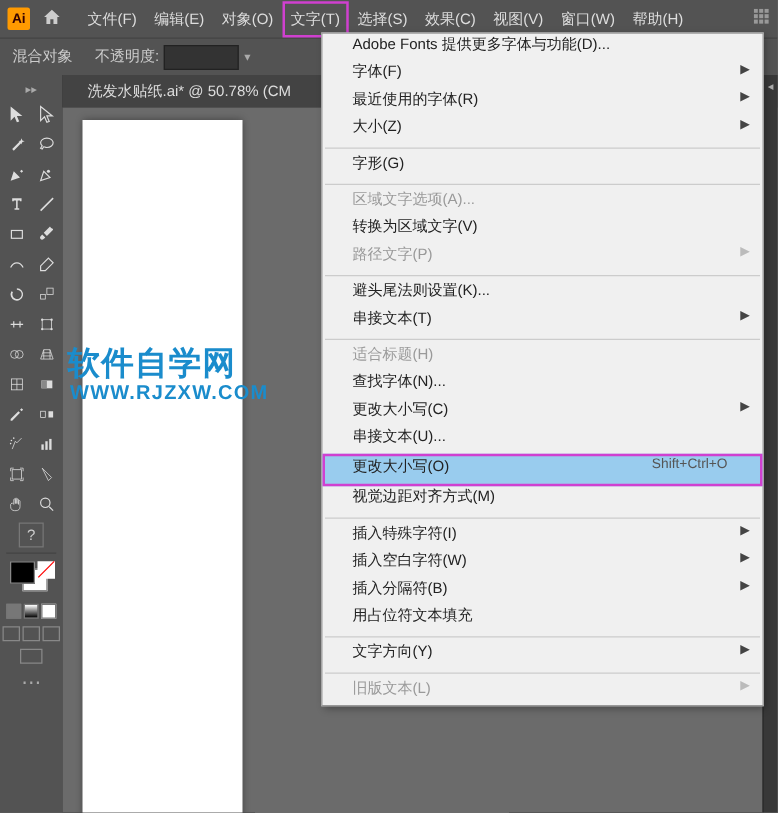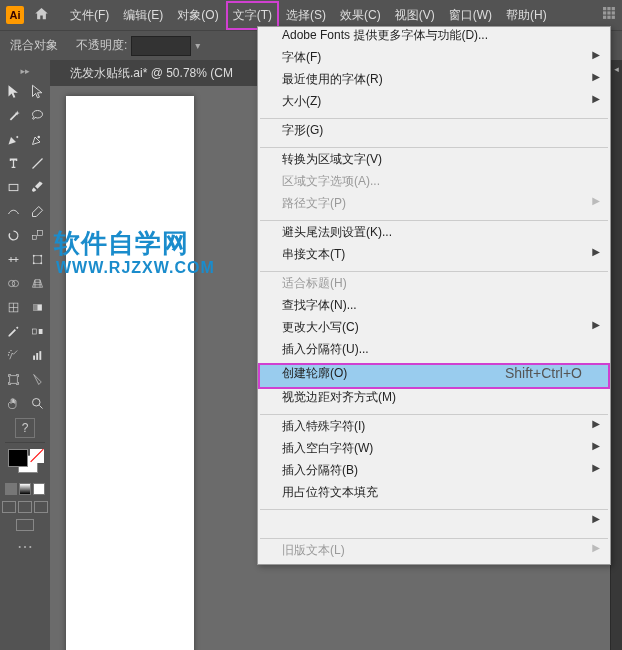--- a/index.html
+++ b/index.html
@@ -41,30 +41,30 @@
 .screen-modes { display: flex; gap: 2px; margin-top: 6px; }
 .sm { width: 14px; height: 12px; border: 1px solid #888; }
 .edit-toolbar { width: 18px; height: 18px; margin-top: 6px; color: #aaa; display: flex; align-items: center; justify-content: center; }
 
 .docarea { flex: 1; background: #2a2a2a; display: flex; flex-direction: column; }
 .tabbar { height: 26px; background: #434343; display: flex; align-items: center; padding-left: 10px; }
 .doctab { color: #ddd; font-size: 12px; padding: 4px 10px; }
 .canvas-wrap { flex: 1; background: #6b6b6b; display: flex; padding: 10px 0 0 16px; }
 .canvas { width: 128px; height: 560px; background: #fff; box-shadow: 0 0 6px rgba(0,0,0,0.4); position: relative; }
 .watermark { position: absolute; top: 130px; left: -12px; }
-.wm1 { color: #1a8ccc; font-size: 26px; font-weight: bold; letter-spacing: 1px; }
+.wm1 { color: #1a8ccc; font-size: 26px; font-weight: bold; letter-spacing: 1px; margin-top: 47px; }
 .wm2 { color: #1a8ccc; font-size: 16px; font-weight: bold; letter-spacing: 1px; margin-top: -2px; padding-left: 2px; }
 
 .dropdown { position: absolute; left: 257px; top: 26px; width: 354px; background: #f0f0f0; border: 1px solid #999; box-shadow: 2px 2px 6px rgba(0,0,0,0.3); font-size: 12px; color: #222; }
 .dd-item { height: 22px; display: flex; align-items: flex-start; padding: 0 26px 0 24px; position: relative; }
 .dd-item.hl { background: #99ccee; border: 2px solid #d040d0; height: 26px; padding-left: 22px; }
 .dd-item.disabled { color: #9a9a9a; }
 .dd-sep { height: 1px; background: #ccc; margin: 3px 2px; }
 .dd-label { flex: 1; }
-.dd-short { color: #555; font-size: 14px; }
+.dd-short { color: #555; font-size: 11px; }
 .dd-arrow { position: absolute; right: 10px; color: #444; font-size: 10px; }
 .dd-item.disabled .dd-arrow { color: #bbb; }
 </style>
 </head>
 <body>
 
 <div class="menubar">
   <div class="ai-logo">Ai</div>
   <span class="home-icon">
     <svg width="15" height="15" viewBox="0 0 24 24" fill="#ccc">
@@ -323,26 +323,26 @@
     </div>
     <div class="dd-item">
       <span class="dd-label">大小(Z)</span>
       <span class="dd-arrow">▶</span>
     </div>
     <div class="dd-sep"></div>
     <div class="dd-item">
       <span class="dd-label">字形(G)</span>
     </div>
     <div class="dd-sep"></div>
-    <div class="dd-item">
-      <span class="dd-label">转换为区域文字(V)</span>
-    </div>
     <div class="dd-item disabled">
       <span class="dd-label">区域文字选项(A)...</span>
     </div>
+    <div class="dd-item">
+      <span class="dd-label">转换为区域文字(V)</span>
+    </div>
     <div class="dd-item disabled">
       <span class="dd-label">路径文字(P)</span>
       <span class="dd-arrow">▶</span>
     </div>
     <div class="dd-sep"></div>
     <div class="dd-item">
       <span class="dd-label">避头尾法则设置(K)...</span>
     </div>
     <div class="dd-item">
       <span class="dd-label">串接文本(T)</span>
@@ -353,24 +353,24 @@
       <span class="dd-label">适合标题(H)</span>
     </div>
     <div class="dd-item">
       <span class="dd-label">查找字体(N)...</span>
     </div>
     <div class="dd-item">
       <span class="dd-label">更改大小写(C)</span>
       <span class="dd-arrow">▶</span>
     </div>
     <div class="dd-item">
-      <span class="dd-label">插入分隔符(U)...</span>
+      <span class="dd-label">串接文本(U)...</span>
     </div>
     <div class="dd-item hl">
-      <span class="dd-label">创建轮廓(O)</span>
+      <span class="dd-label">更改大小写(O)</span>
       <span class="dd-short">Shift+Ctrl+O</span>
     </div>
     <div class="dd-item">
       <span class="dd-label">视觉边距对齐方式(M)</span>
     </div>
     <div class="dd-sep"></div>
     <div class="dd-item">
       <span class="dd-label">插入特殊字符(I)</span>
       <span class="dd-arrow">▶</span>
     </div>
@@ -380,20 +380,21 @@
     </div>
     <div class="dd-item">
       <span class="dd-label">插入分隔符(B)</span>
       <span class="dd-arrow">▶</span>
     </div>
     <div class="dd-item">
       <span class="dd-label">用占位符文本填充</span>
     </div>
     <div class="dd-sep"></div>
     <div class="dd-item">
+      <span class="dd-label">文字方向(Y)</span>
       <span class="dd-arrow">▶</span>
     </div>
     <div class="dd-sep"></div>
     <div class="dd-item disabled">
       <span class="dd-label">旧版文本(L)</span>
       <span class="dd-arrow">▶</span>
     </div>
   </div>
 
 </body></html>

